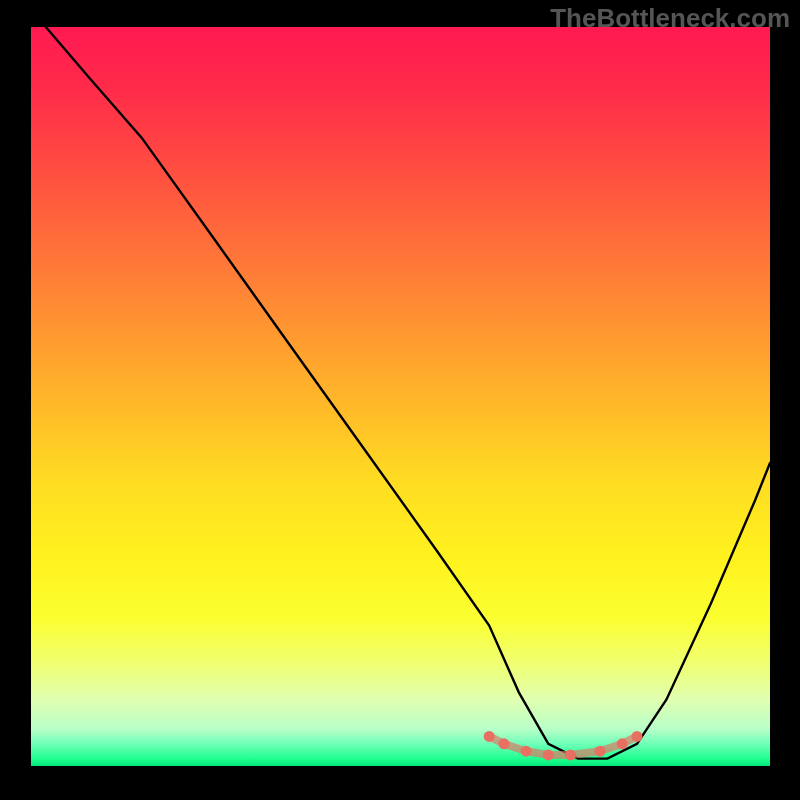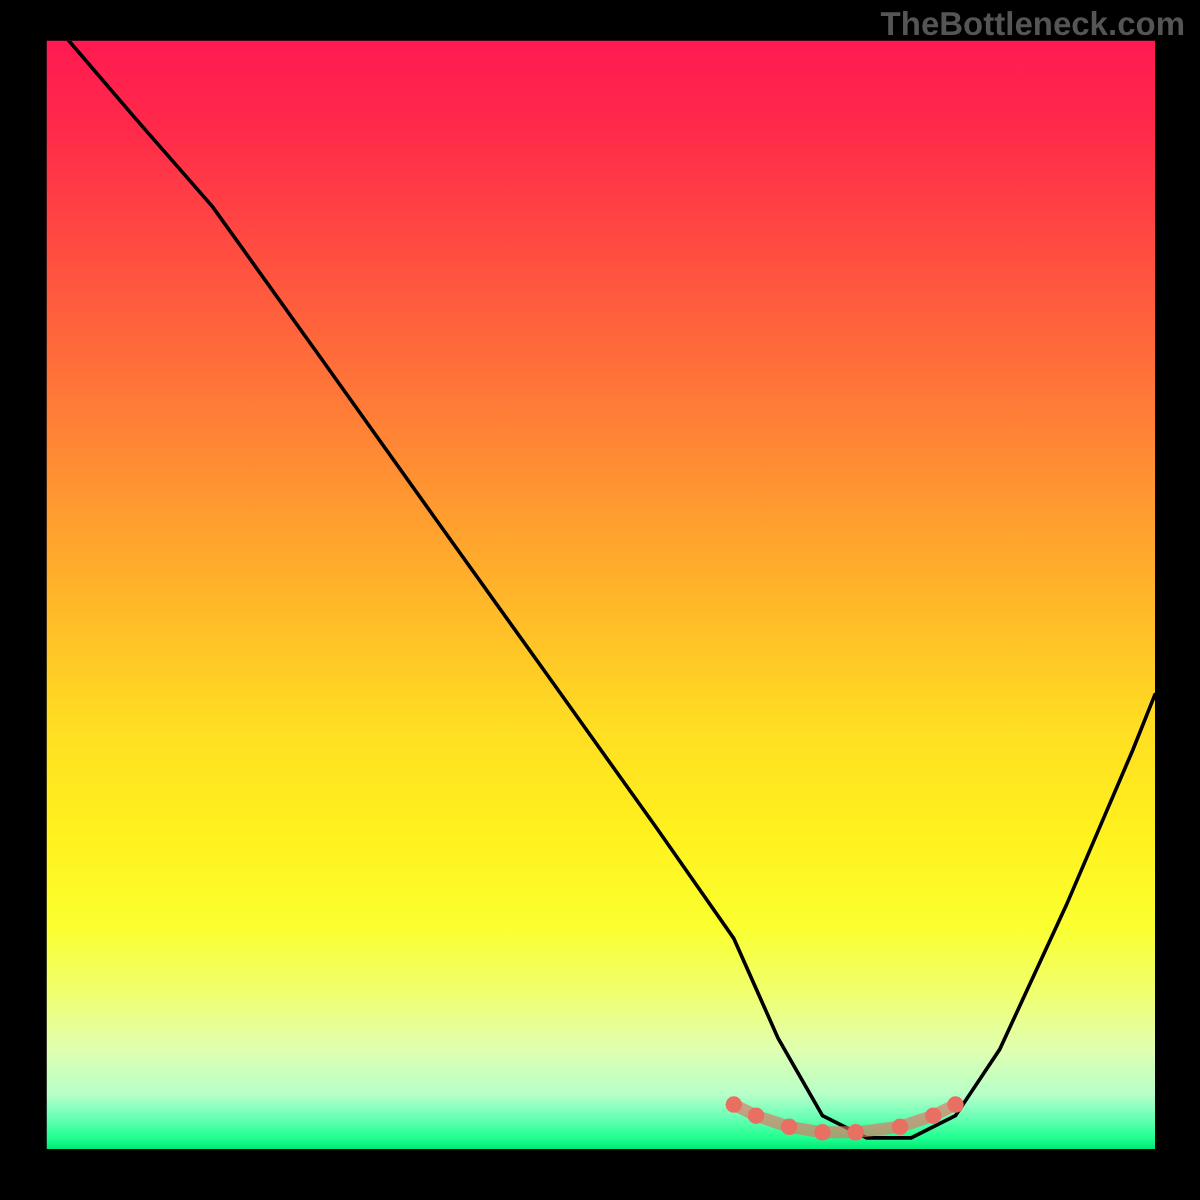--- a/index.html
+++ b/index.html
@@ -9,21 +9,21 @@
     background: #000;
     position: relative;
     font-family: Arial, sans-serif;
     overflow: hidden;
   }
   .watermark {
     position: absolute;
     top: 3px;
     right: 10px;
     color: #555;
-    font-size: 22px;
+    font-size: 26px;
     font-weight: bold;
     z-index: 10;
   }
   .plot {
     position: absolute;
     left: 31px;
     top: 27px;
     width: 739px;
     height: 739px;
     overflow: hidden;

